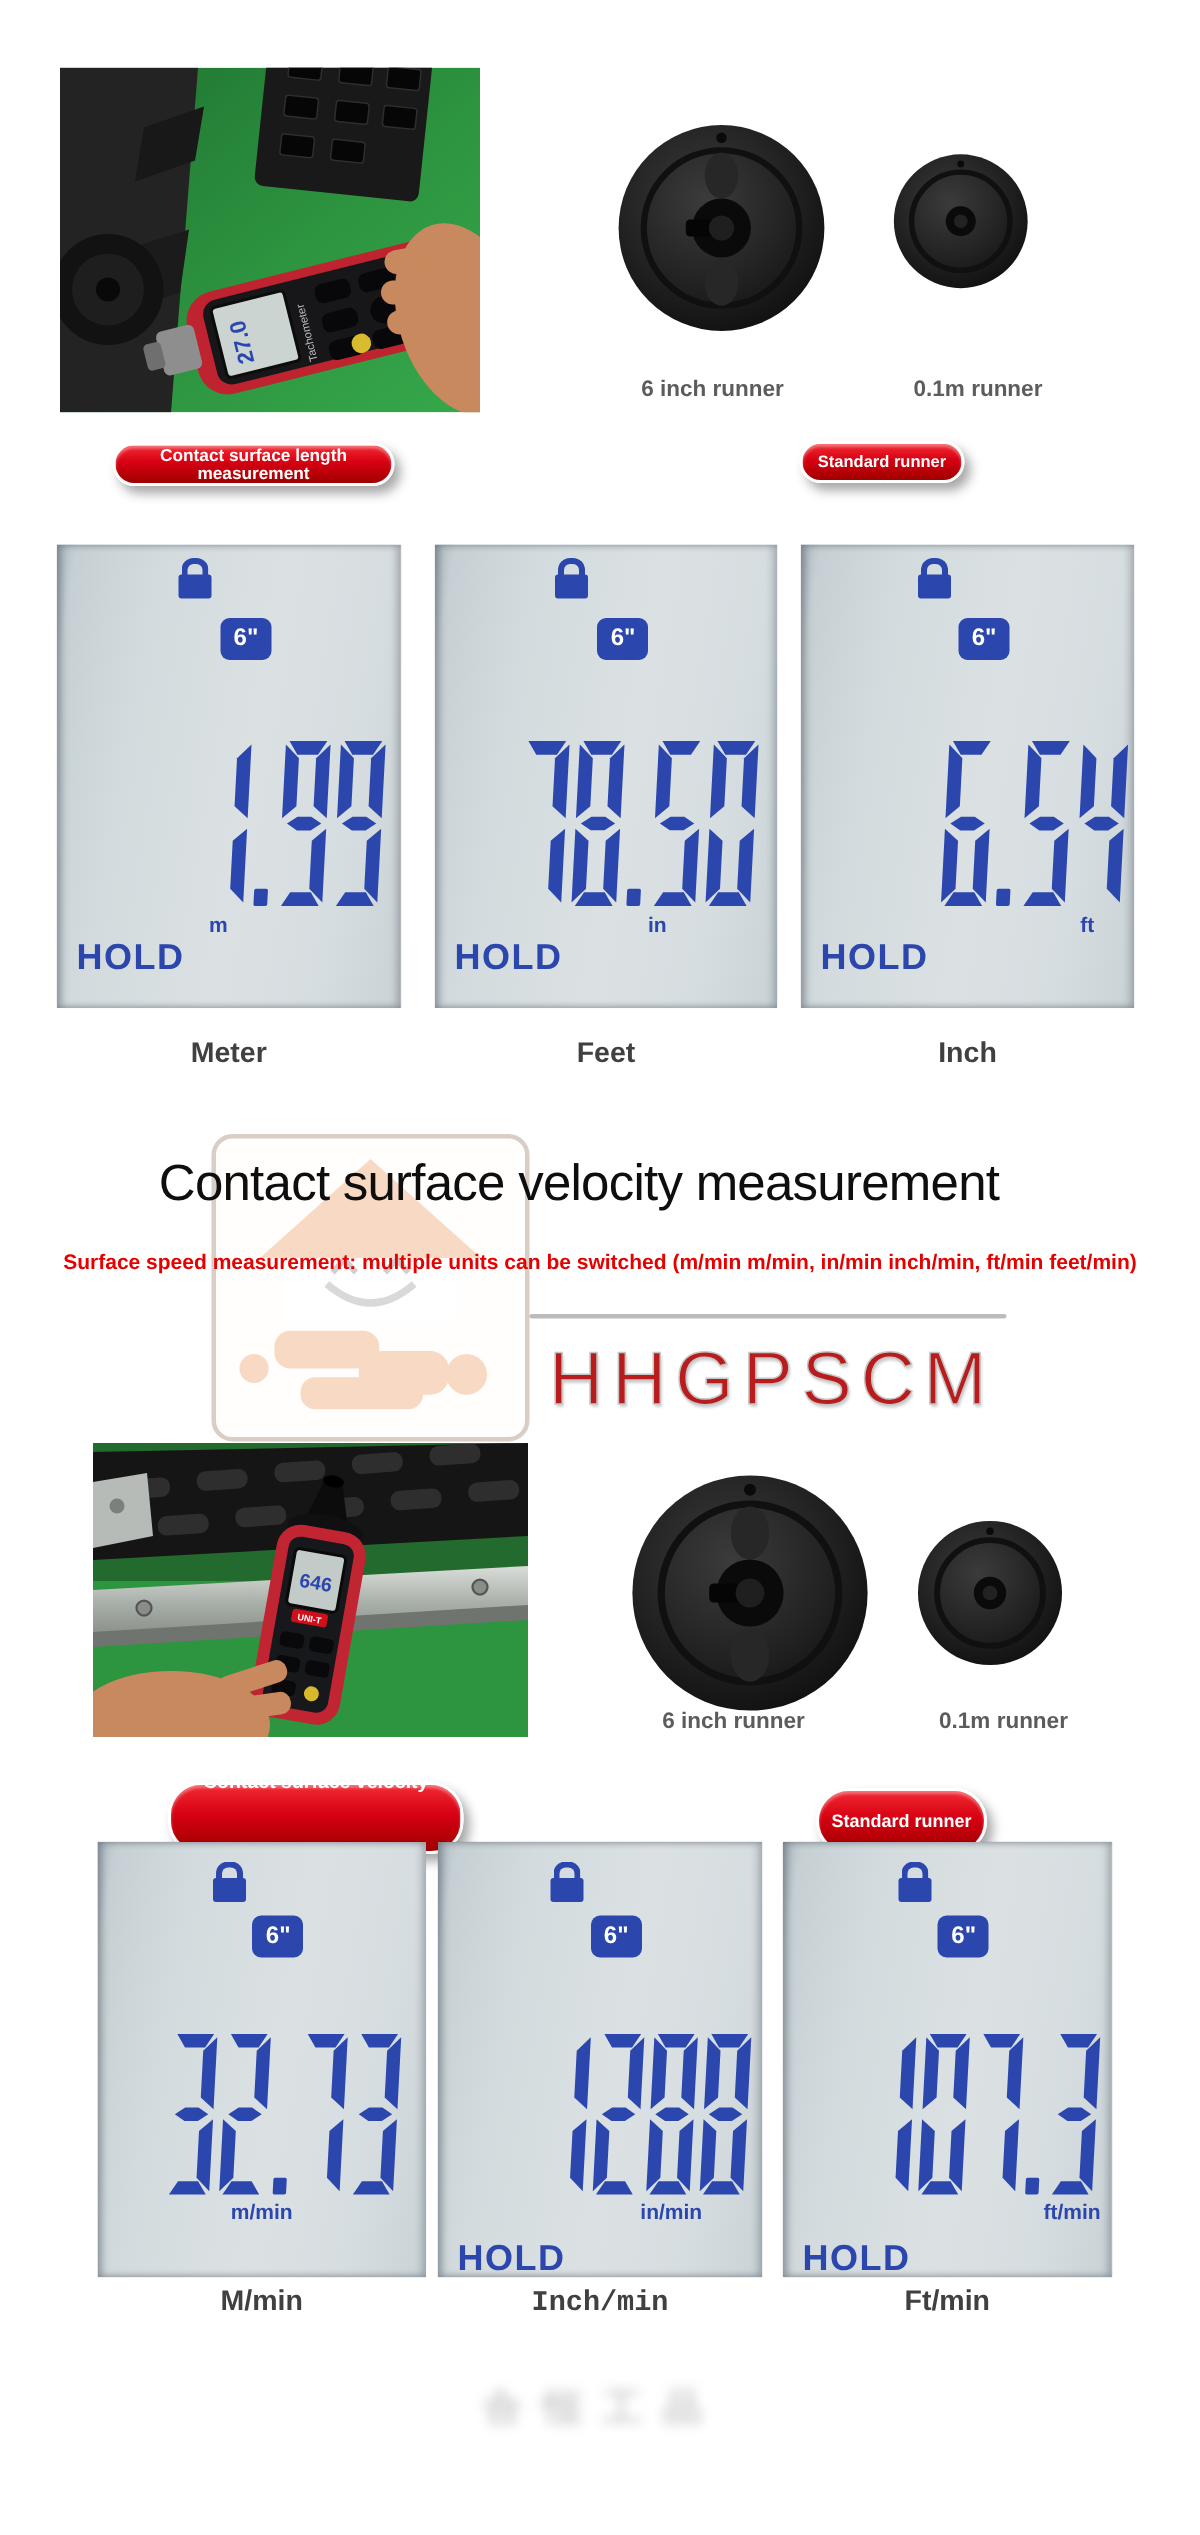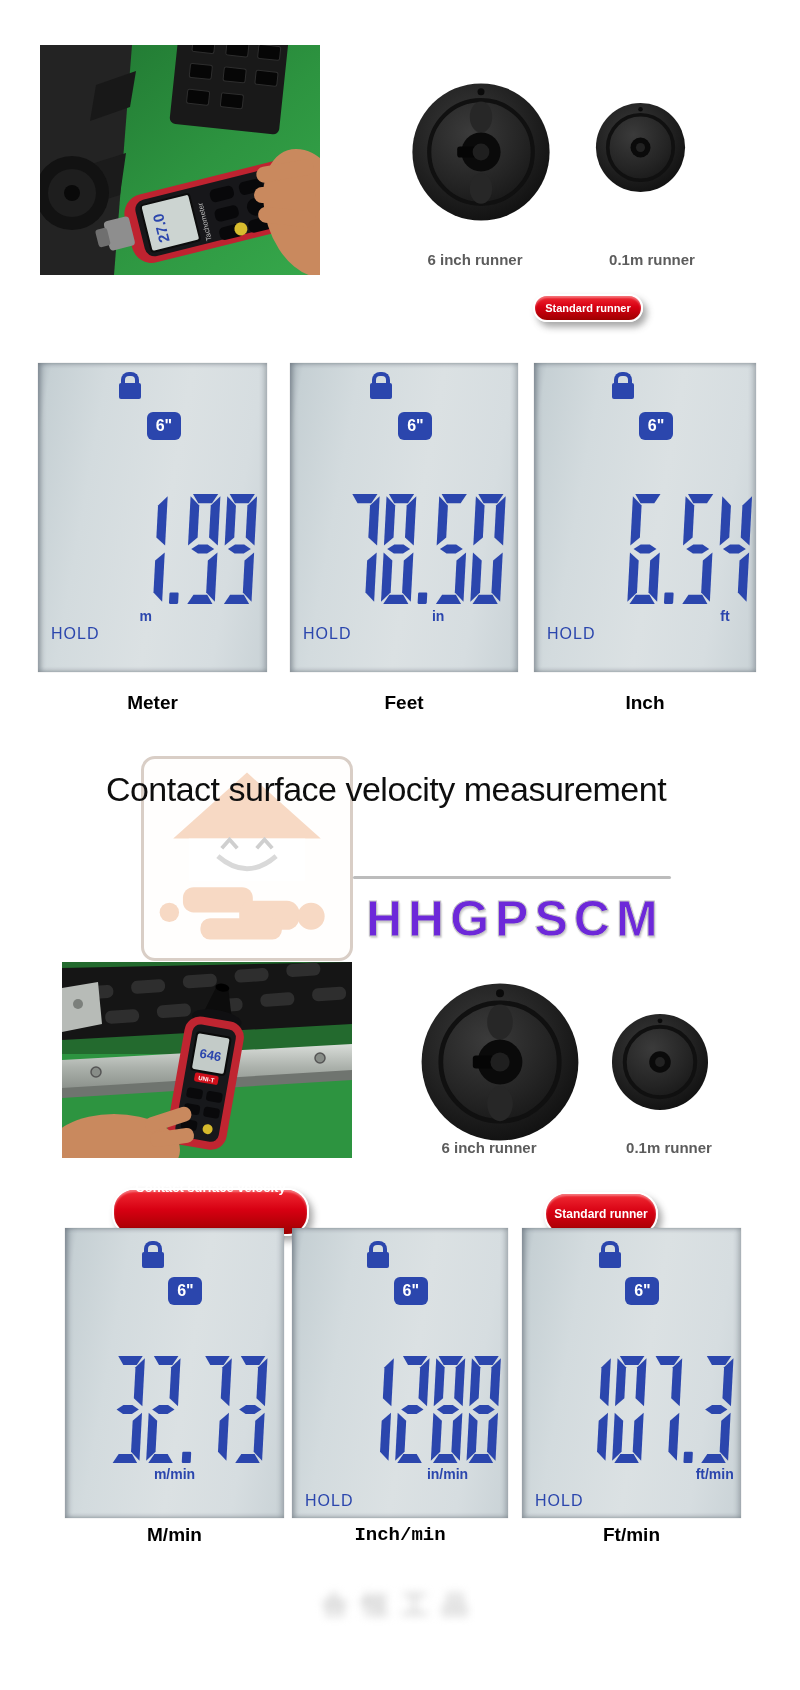--- a/index.html
+++ b/index.html
@@ -31,39 +31,39 @@
   .lcd-panel{position:absolute;
     background:linear-gradient(100deg,#aeb9c0 0%,#c6d0d4 5%,#d3dbde 25%,#dbe1e3 55%,#d6dde0 80%,#c9d2d6 100%);
     box-shadow:inset 3px 0 5px rgba(70,80,90,.45), inset -3px 0 5px rgba(70,80,90,.30), 0 0 1px rgba(0,0,0,.25);}
   .lock-icon{position:absolute;width:22px;height:16px;background:#2b46ad;border-radius:2px;}
   .lock-icon::before{content:"";position:absolute;left:2px;top:-11px;width:10px;height:9px;
     border:4px solid #2b46ad;border-bottom:none;border-radius:8px 8px 0 0;}
   .size-badge{position:absolute;width:34px;height:28px;background:#2b46ad;border-radius:6px;
     color:#ffffff;font-weight:bold;font-size:16px;text-align:center;line-height:28px;}
   .seg-value{position:absolute;}
   .lcd-unit{position:absolute;width:80px;text-align:center;font-weight:bold;font-size:14px;color:#2b46ad;}
-  .lcd-hold{position:absolute;font-weight:normal;font-size:16px;letter-spacing:1px;color:#2b46ad;}
-  .panel-label{position:absolute;width:140px;text-align:center;font-weight:bold;font-size:19px;color:#000000;}
+  .lcd-hold{position:absolute;font-weight:bold;font-size:24px;letter-spacing:1px;color:#2b46ad;}
+  .panel-label{position:absolute;width:140px;text-align:center;font-weight:bold;font-size:19px;color:#404040;}
 
   
   .section-title{position:absolute;left:0;width:772px;text-align:center;font-weight:normal;color:#0e0e0e;z-index:3;}
   .title-velocity{top:770px;font-size:34px;letter-spacing:-.5px;}
   .title-footer{top:1622px;font-size:33px;letter-spacing:-.5px;}
   .subtitle-red{position:absolute;left:0;top:833px;width:800px;text-align:center;
     font-size:14px;font-weight:bold;color:#e60000;z-index:3;}
 
   
   .wm{z-index:1;}
   .wm-box{position:absolute;left:141px;top:756px;width:212px;height:205px;background:#fffefd;
     border:3px solid #d9cec6;border-radius:14px;box-sizing:border-box;}
   .wm-cjk{position:absolute;left:372px;top:793px;font-size:64px;font-weight:bold;letter-spacing:4px;
     color:rgba(205,205,205,.55);white-space:nowrap;}
   .wm-line{position:absolute;left:353px;top:876px;width:318px;height:3px;background:#7a7a7a;opacity:.5;border-radius:2px;}
-  .wm-latin{position:absolute;left:366px;top:890px;font-size:50px;font-weight:bold;letter-spacing:6px;
-    color:#6d28d9;-webkit-text-stroke:1px #c6c6c6;text-shadow:1px 2px 2px #cfcfcf;}
+  .wm-latin{position:absolute;left:366px;top:890px;font-size:50px;font-weight:normal;letter-spacing:6px;
+    color:#b91c1c;-webkit-text-stroke:1px #c6c6c6;text-shadow:1px 2px 2px #cfcfcf;}
   .footer-blur{position:absolute;left:182px;top:1588px;width:440px;height:28px;overflow:hidden;
     text-align:center;font-size:26px;font-weight:bold;letter-spacing:14px;color:#c9c9c9;filter:blur(4px);z-index:1;}
 </style>
 </head>
 <body>
 
 <div id="canvas">
 
   <svg width="0" height="0" style="position:absolute">
     <defs>
@@ -154,20 +154,23 @@
       <circle cx="50" cy="50" r="36" fill="none" stroke="#101010" stroke-width="4"></circle>
       <circle cx="50" cy="50" r="11" fill="#0a0a0a"></circle>
       <circle cx="50" cy="50" r="5" fill="#222222"></circle>
       <circle cx="50" cy="8" r="2.5" fill="#0a0a0a"></circle>
     </svg>
   </div>
 
   <div class="runner-label" style="left:390px;top:251px;">6 inch runner</div>
   <div class="runner-label" style="left:567px;top:251px;">0.1m runner</div>
 
+  <div class="badge badge-a1">
+    <span>Contact surface length measurement</span>
+  </div>
   <div class="badge badge-a2">
     <span>Standard runner</span>
   </div>
 
   <div class="wm wm-box">
     <svg viewBox="0 0 212 205" style="width:100%;height:100%;">
       <polygon points="106,14 182,82 30,82" fill="#f7d9c4"></polygon>
       <rect x="46" y="82" width="120" height="44" fill="#ffffff"></rect>
       <path d="M80,92 l8,-9 l8,9" stroke="#cfcfcf" stroke-width="4" fill="none"></path>
       <path d="M116,92 l8,-9 l8,9" stroke="#cfcfcf" stroke-width="4" fill="none"></path>
@@ -178,20 +181,21 @@
         <rect x="58" y="164" width="84" height="22" rx="10"></rect>
         <circle cx="172" cy="162" r="14"></circle>
         <circle cx="26" cy="158" r="10"></circle>
       </g>
     </svg>
   </div>
   <div class="wm wm-line"></div>
   <div class="wm wm-latin">HHGPSCM</div>
 
   <div class="section-title title-velocity">Contact surface velocity measurement</div>
+  <div class="subtitle-red">Surface speed measurement: multiple units can be switched (m/min m/min, in/min inch/min, ft/min feet/min)</div>
 
   <div class="photo photo2">
     <svg viewBox="0 0 290 196">
       <rect width="290" height="196" fill="#2d9440"></rect>
       <rect width="290" height="92" fill="#236a2e"></rect>
       <polygon points="0,6 290,0 290,62 0,78" fill="#151515"></polygon>
       <g fill="#2e2e2e" transform="rotate(-4 145 35)">
         <rect x="18" y="16" width="34" height="13" rx="6"></rect>
           <rect x="70" y="14" width="34" height="13" rx="6"></rect>
         <rect x="122" y="12" width="34" height="13" rx="6"></rect>

